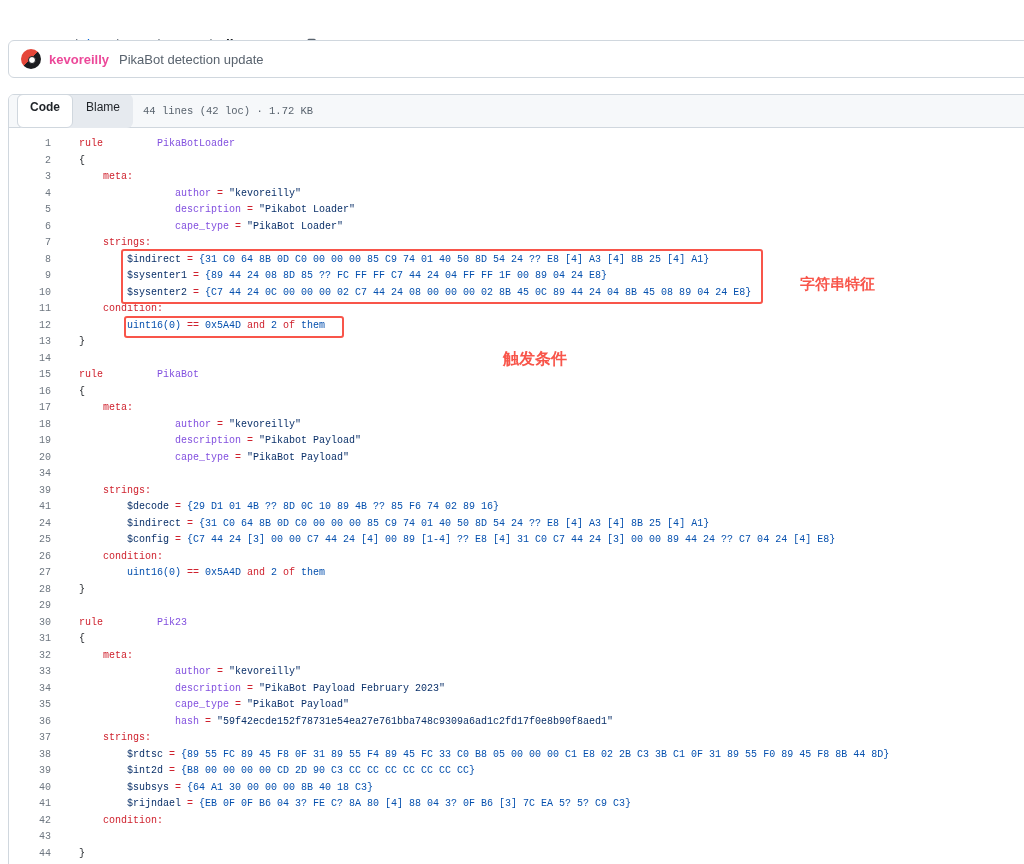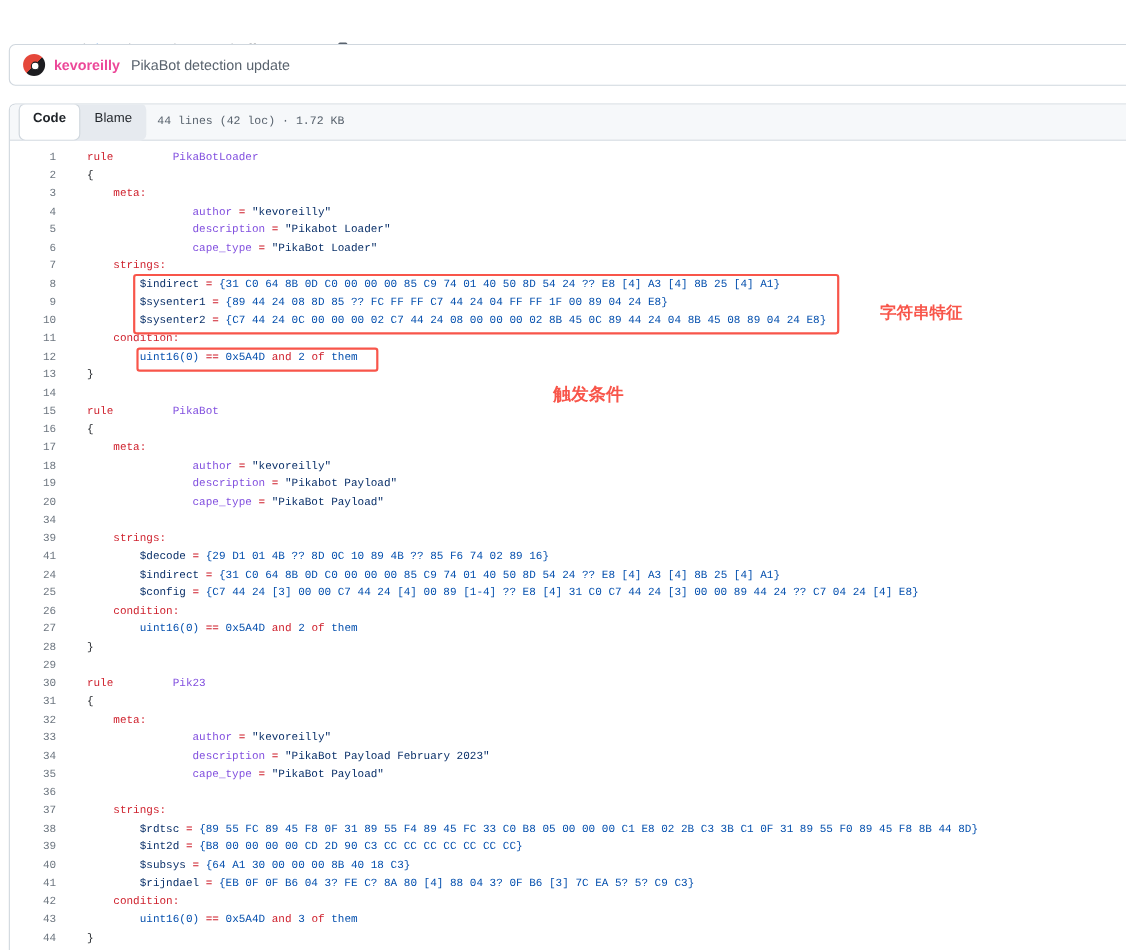--- a/index.html
+++ b/index.html
@@ -131,28 +131,28 @@
         <div class="line"><span class="ln">26</span><span class="lc"><span class="t-k">    condition:</span></span></div>
         <div class="line"><span class="ln">27</span><span class="lc"><span class="t-c">        uint16(0) </span><span class="t-k">== </span><span class="t-c">0x5A4D </span><span class="t-k">and </span><span class="t-c">2 </span><span class="t-k">of </span><span class="t-c">them</span></span></div>
         <div class="line"><span class="ln">28</span><span class="lc"><span class="t-p">}</span></span></div>
         <div class="line"><span class="ln">29</span><span class="lc"></span></div>
         <div class="line"><span class="ln">30</span><span class="lc"><span class="t-k">rule </span><span class="t-e">Pik23</span></span></div>
         <div class="line"><span class="ln">31</span><span class="lc"><span class="t-p">{</span></span></div>
         <div class="line"><span class="ln">32</span><span class="lc"><span class="t-k">    meta:</span></span></div>
         <div class="line"><span class="ln">33</span><span class="lc"><span class="t-e">        author </span><span class="t-k">= </span><span class="t-s">"kevoreilly"</span></span></div>
         <div class="line"><span class="ln">34</span><span class="lc"><span class="t-e">        description </span><span class="t-k">= </span><span class="t-s">"PikaBot Payload February 2023"</span></span></div>
         <div class="line"><span class="ln">35</span><span class="lc"><span class="t-e">        cape_type </span><span class="t-k">= </span><span class="t-s">"PikaBot Payload"</span></span></div>
-        <div class="line"><span class="ln">36</span></div>
+        <div class="line"><span class="ln">36</span><span class="lc"><span class="t-e">        hash </span><span class="t-k">= </span><span class="t-s">"59f42ecde152f78731e54ea27e761bba748c9309a6ad1c2fd17f0e8b90f8aed1"</span></span></div>
         <div class="line"><span class="ln">37</span><span class="lc"><span class="t-k">    strings:</span></span></div>
         <div class="line"><span class="ln">38</span><span class="lc"><span class="t-s">        $rdtsc </span><span class="t-k">= </span><span class="t-c">{89 55 FC 89 45 F8 0F 31 89 55 F4 89 45 FC 33 C0 B8 05 00 00 00 C1 E8 02 2B C3 3B C1 0F 31 89 55 F0 89 45 F8 8B 44 8D}</span></span></div>
         <div class="line"><span class="ln">39</span><span class="lc"><span class="t-s">        $int2d </span><span class="t-k">= </span><span class="t-c">{B8 00 00 00 00 CD 2D 90 C3 CC CC CC CC CC CC CC}</span></span></div>
         <div class="line"><span class="ln">40</span><span class="lc"><span class="t-s">        $subsys </span><span class="t-k">= </span><span class="t-c">{64 A1 30 00 00 00 8B 40 18 C3}</span></span></div>
         <div class="line"><span class="ln">41</span><span class="lc"><span class="t-s">        $rijndael </span><span class="t-k">= </span><span class="t-c">{EB 0F 0F B6 04 3? FE C? 8A 80 [4] 88 04 3? 0F B6 [3] 7C EA 5? 5? C9 C3}</span></span></div>
         <div class="line"><span class="ln">42</span><span class="lc"><span class="t-k">    condition:</span></span></div>
-        <div class="line"><span class="ln">43</span><span class="lc"><span class="t-c">        uint16(0) </span><span class="t-k">== </span><span class="t-c">0x5A4D </span><span class="t-k">and </span><span class="t-c">3 </span><span class="t-k">of </span><span class="t-c">them</span></span></div>
+        <div class="line"><span class="ln">43</span></div>
         <div class="line"><span class="ln">44</span><span class="lc"><span class="t-p">}</span></span></div>
       </div>
 
     <div class="ann-box box-strings"></div>
     <div class="ann-box box-condition"></div>
     <div class="ann-label lbl-strings">字符串特征</div>
     <div class="ann-label lbl-condition">触发条件</div>
   </div>
 </div>
 

